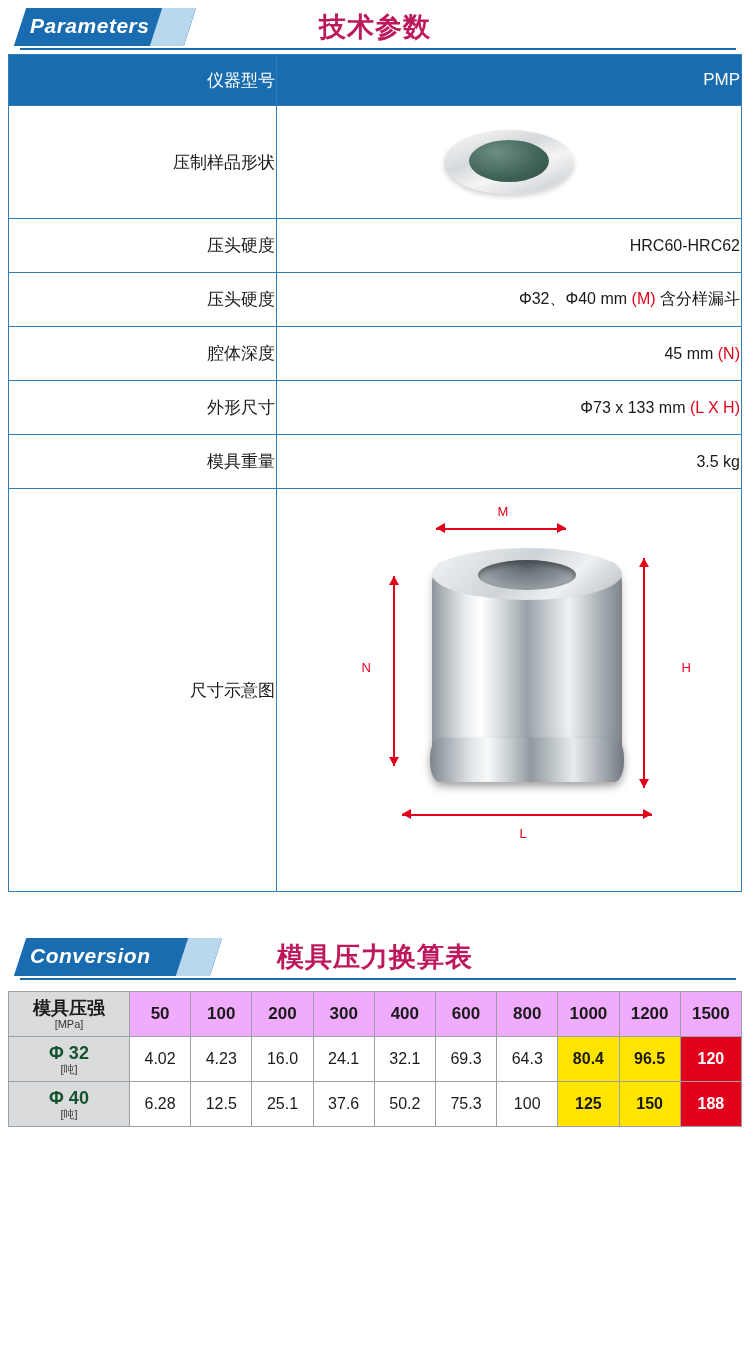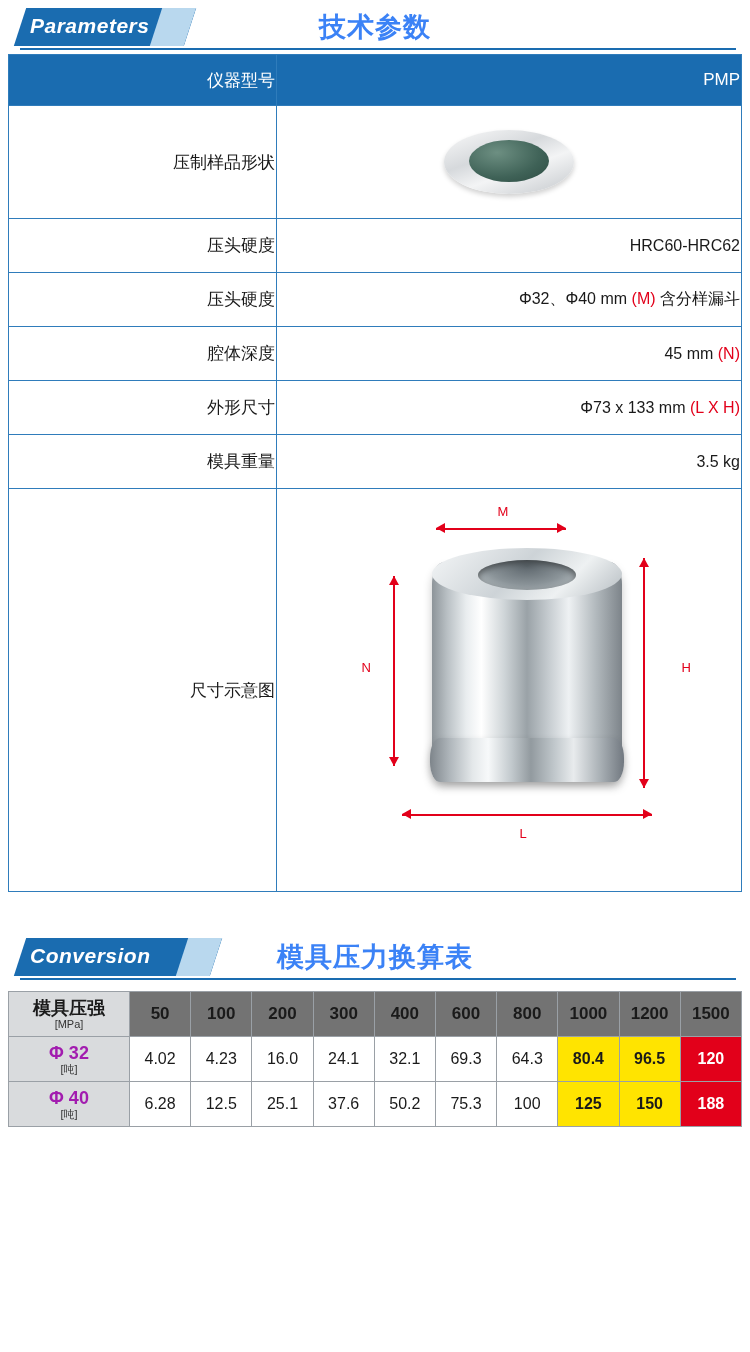--- a/index.html
+++ b/index.html
@@ -52,21 +52,21 @@
     z-index: 3;
   }
   .head-title {
     position: absolute;
     left: 0;
     right: 0;
     top: 9px;
     text-align: center;
     font-size: 27px;
     font-weight: bold;
-    color: #3b82f6;
+    color: #be185d;
     letter-spacing: 1px;
   }
   .head-underline {
     position: absolute;
     left: 12px;
     right: 6px;
     bottom: 4px;
     height: 2px;
     background: #1a6cb0;
   }
@@ -229,32 +229,32 @@
     margin-top: 7px;
   }
   .conv-table td {
     border: 1px solid #9aa0a6;
     text-align: center;
     vertical-align: middle;
     font-size: 16px;
     height: 42px;
   }
   .conv-table td.head-cell {
-    background: #737373;
+    background: #f0abfc;
     font-weight: bold;
     font-size: 17px;
   }
   .conv-table td.first-col {
     width: 118px;
     background: #d9dbdd;
   }
   .first-col .main {
     font-size: 18px;
     font-weight: bold;
-    color: #a21caf;
+    color: #14532d;
     display: block;
     line-height: 1.15;
   }
   .first-col .main.black { color: #1a1a1a; }
   .first-col .unit {
     font-size: 11px;
     color: #333;
     display: block;
     line-height: 1.1;
   }

